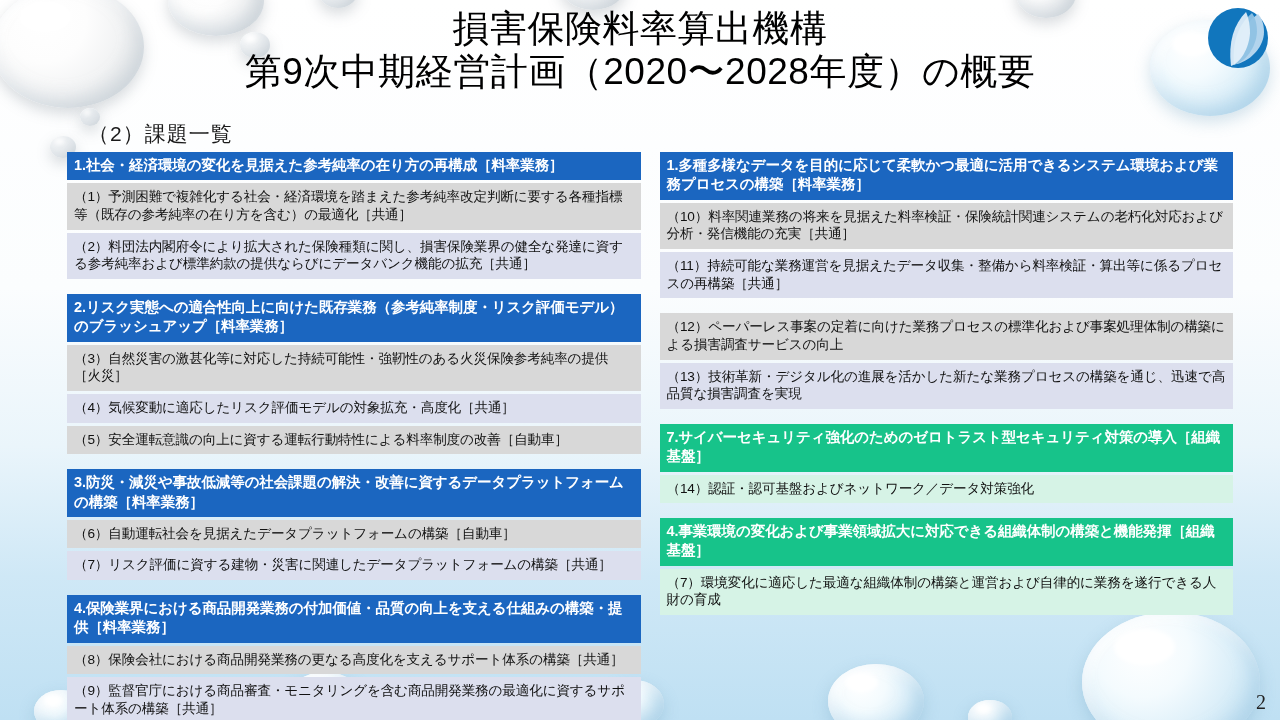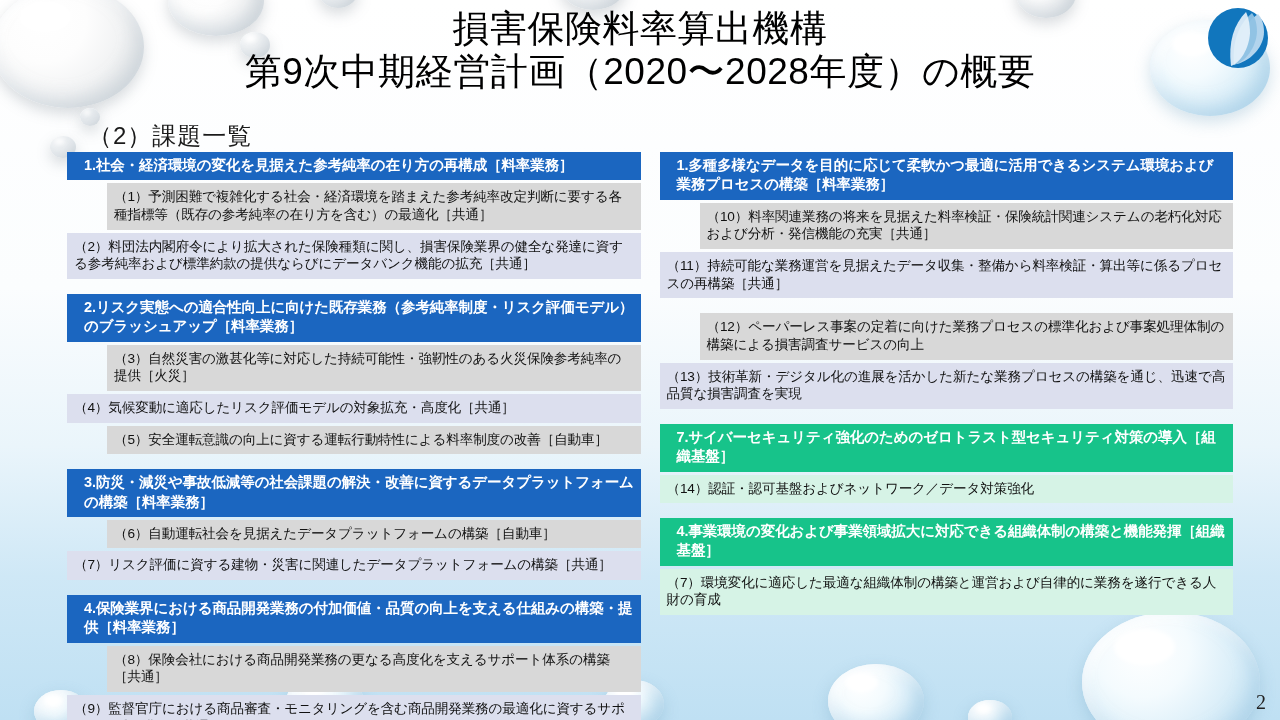--- a/index.html
+++ b/index.html
@@ -35,40 +35,40 @@
   
   .title-block{
     position:absolute; left:0; right:0; top:8px;
     text-align:center; color:#000;
     font-size:37px; line-height:1.16; font-weight:400;
     letter-spacing:.5px;
   }
   .title-l2{ font-size:37px; }
   .subtitle{
     position:absolute; left:88px; top:120px;
-    font-size:24px; color:#1a1a1a; letter-spacing:1px;
+    font-size:21px; color:#1a1a1a; letter-spacing:1px;
   }
 
   
   .cols{ position:absolute; left:67px; top:152px; width:1166px; display:flex; gap:19px; }
   .col{ width:574px; display:flex; flex-direction:column; gap:3px; }
 
   .hdr{
     color:#fff; font-weight:bold; font-size:14.5px; line-height:1.33;
-    padding:4px 6px 5px 17px; letter-spacing:-.1px;
+    padding:4px 6px 5px 7px; letter-spacing:-.1px;
   }
   .hdr.blue  { background:#1b66c0; }
   .hdr.cyan  { background:#16b6cf; }
   .hdr.green { background:#17c38a; }
 
   .row{
     font-size:13.6px; line-height:1.30; color:#111;
     padding:5px 7px 6px 7px; letter-spacing:-.15px;
   }
-  .row.g1 { background:#d8d8d8;margin-left:40px; }
+  .row.g1 { background:#d8d8d8; }
   .row.g2 { background:#dcdfee; }
   .row.m1 { background:#d6f3e6; }
 
   .spacer-lg{ height:9px; }
 
   .pagenum{
     position:absolute; right:14px; bottom:6px;
     font-size:20px; color:#222; font-family:"Liberation Serif",serif;
   }
 </style>

